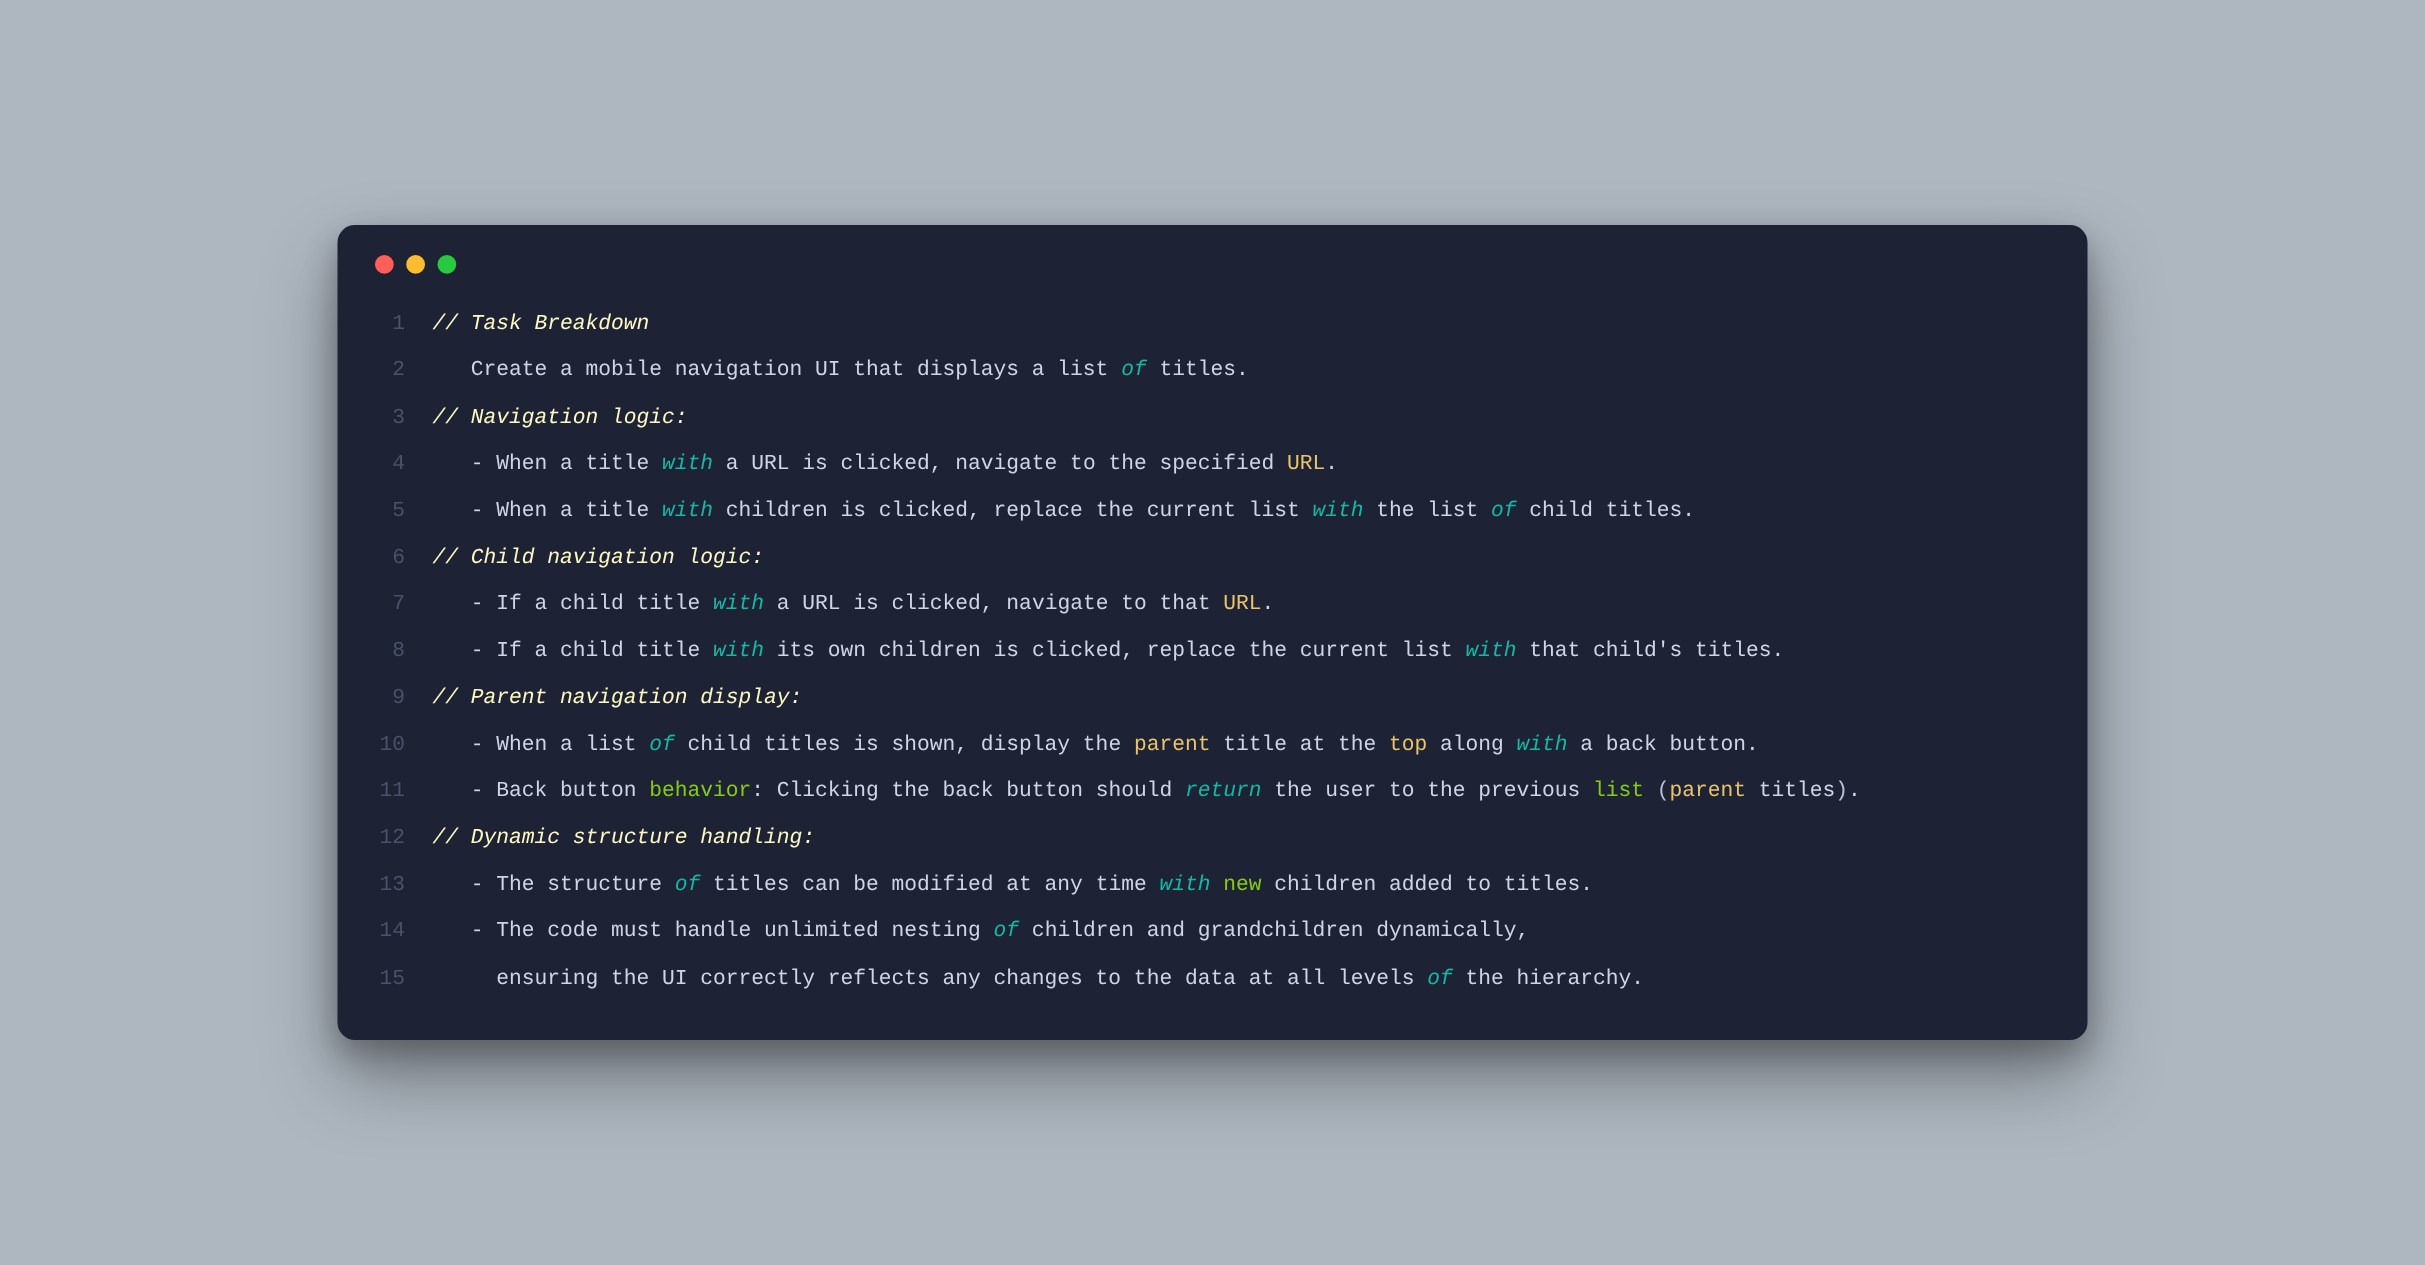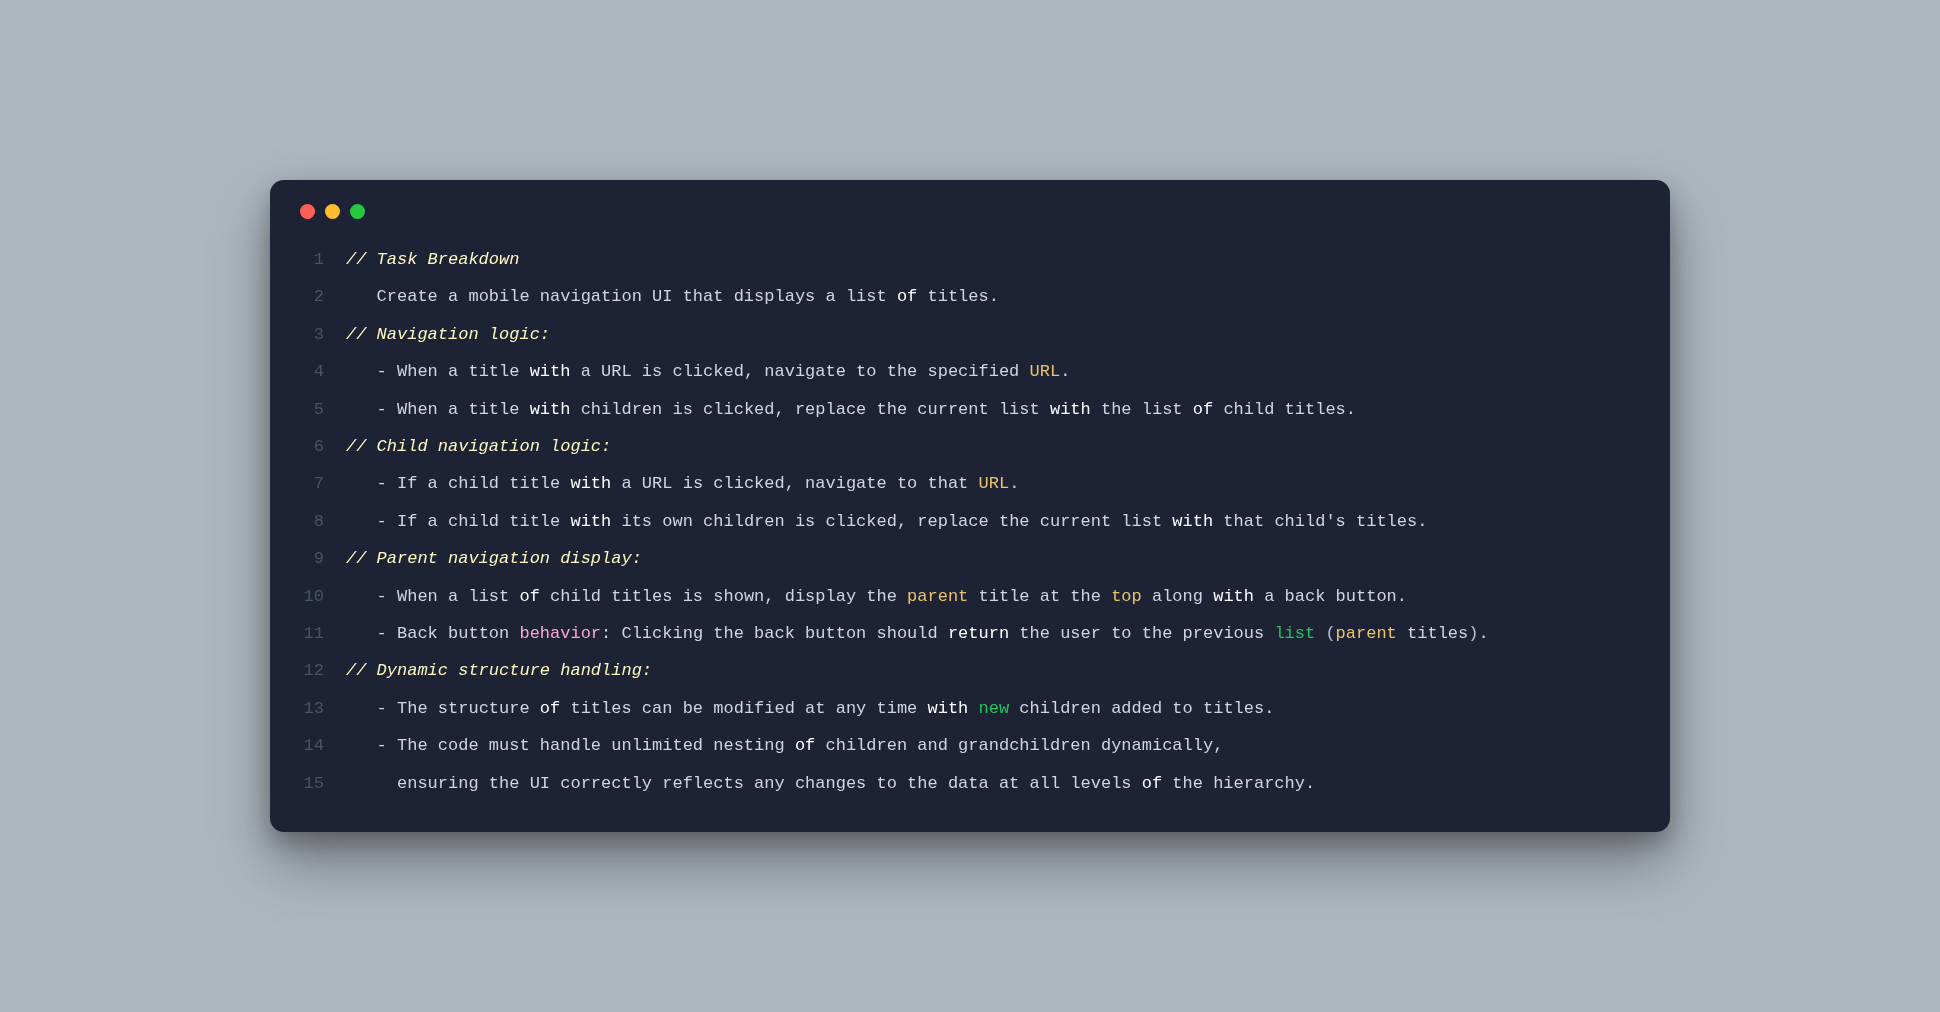--- a/index.html
+++ b/index.html
@@ -48,24 +48,24 @@
     color: #4a5267;
     user-select: none;
     flex-shrink: 0;
     padding-right: 22px;
   }
   .content {
     color: #cfd4e6;
     flex: 1;
   }
   .tok-comment   { color: #fef9c3; font-style: italic; }
-  .tok-keyword   { color: #ffffff; }
+  .tok-keyword   { color: #14b8a6; font-style: italic; }
   .tok-ident     { color: #e9c46a; }
-  .tok-func      { color: #f9a8d4; margin-top: 21px; }
-  .tok-builtin   { color: #22c55e; }
+  .tok-func      { color: #84cc16; margin-top: 21px; }
+  .tok-builtin   { color: #84cc16; }
   .tok-punct     { color: #b8c0d9; }
 </style>
 </head>
 <body>
 
 <div class="window">
   <div class="traffic-lights">
     <div class="tl red"></div>
     <div class="tl yellow"></div>
     <div class="tl green"></div>

